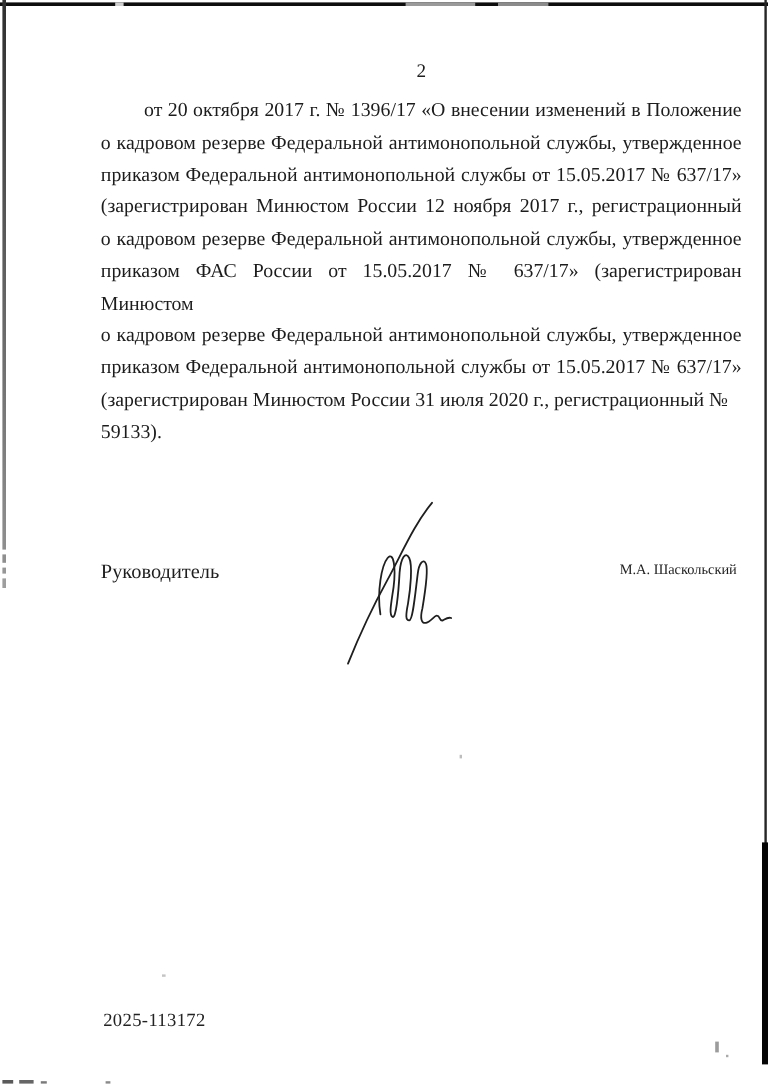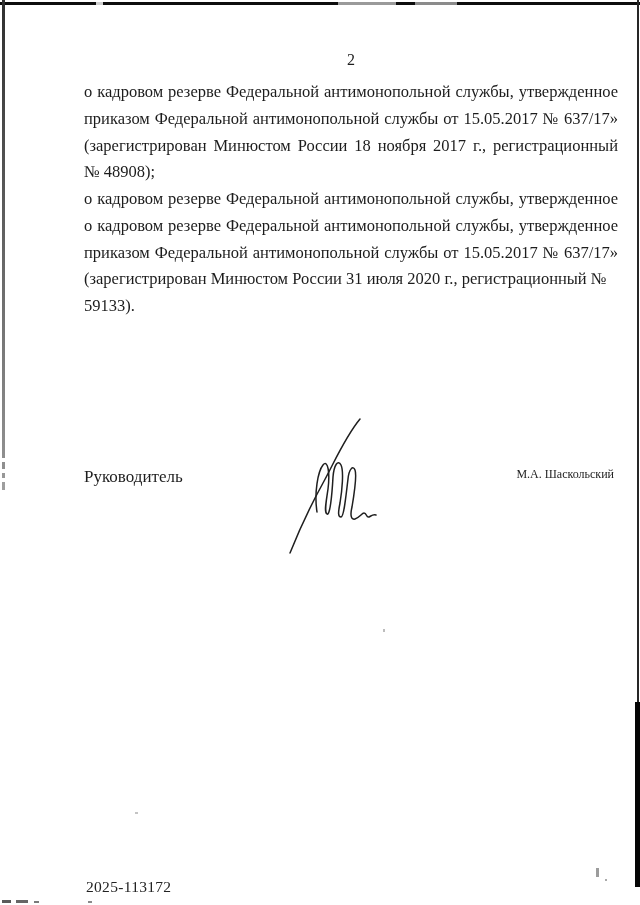--- a/index.html
+++ b/index.html
@@ -64,21 +64,21 @@
   .sig-role {
     position: absolute; left: 84px; top: 467px; font-size: 17px; text-align: right;
   }
   .sig-name {
     position: absolute; right: 26px; top: 467px; font-size: 12px;
   }
   .sig-image {
     position: absolute; left: 260px; top: 415px; width: 140px; height: 150px;
   }
   .footer-code {
-    position: absolute; left: 86px; top: 878px; font-size: 15.5px;
+    position: absolute; left: 86px; top: 842px; font-size: 15.5px;
     letter-spacing: 0.3px; color: #222;
   }
 </style>
 </head>
 <body>
 
 <div class="page">
 
   <div class="border-top">
     <div class="gap1"></div>
@@ -100,27 +100,28 @@
     <div class="speckA"></div>
     <div class="speckB"></div>
     <div class="speckC"></div>
     <div class="speckD"></div>
   </div>
 
   <div class="page-number">2</div>
 
   <div class="doc-text">
     <div>
+      <div class="dline jl ind">от 20 октября 2017 г. № 1396/17 «О внесении изменений в Положение</div>
       <div class="dline jl">о кадровом резерве Федеральной антимонопольной службы, утвержденное</div>
       <div class="dline jl">приказом Федеральной антимонопольной службы от 15.05.2017 № 637/17»</div>
-      <div class="dline jl">(зарегистрирован Минюстом России 18 ноября 2017 г., регистрационный</div>
-      <div class="dline">№ 48908);</div>
+      <div class="dline jl">(зарегистрирован Минюстом России 12 ноября 2017 г., регистрационный</div>
     </div>
     <div>
       <div class="dline jl">о кадровом резерве Федеральной антимонопольной службы, утвержденное</div>
+      <div class="dline jl">приказом ФАС России от 15.05.2017 № 637/17» (зарегистрирован Минюстом</div>
     </div>
     <div>
       <div class="dline jl">о кадровом резерве Федеральной антимонопольной службы, утвержденное</div>
       <div class="dline jl">приказом Федеральной антимонопольной службы от 15.05.2017 № 637/17»</div>
       <div class="dline">(зарегистрирован Минюстом России 31 июля 2020 г., регистрационный № 59133).</div>
     </div>
   </div>
 
   <div class="sig-role">Руководитель</div>
 

